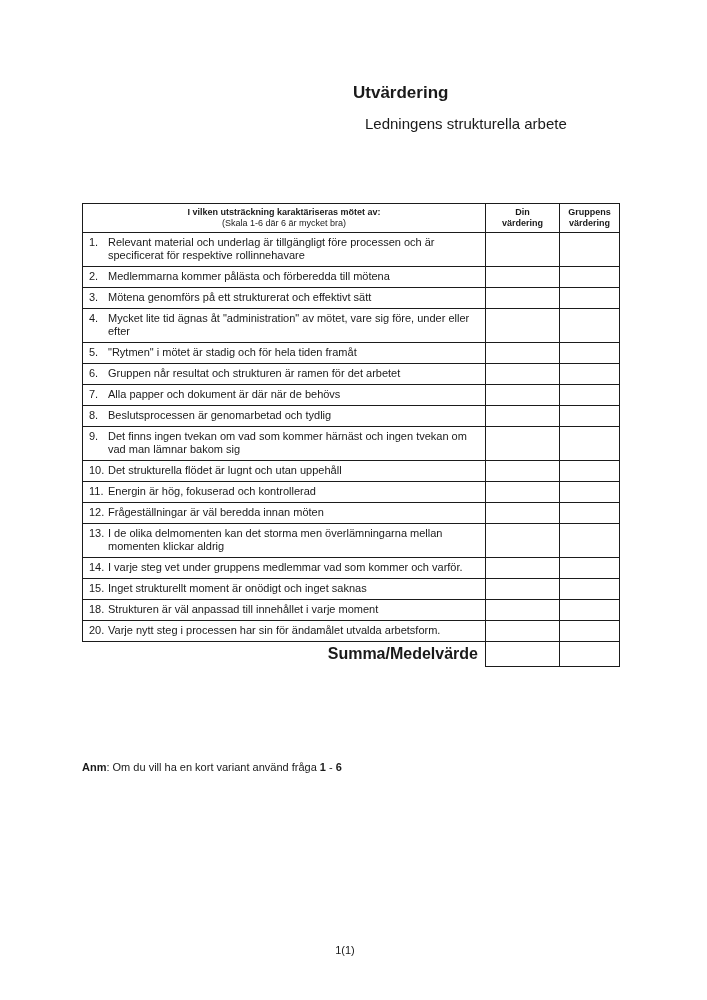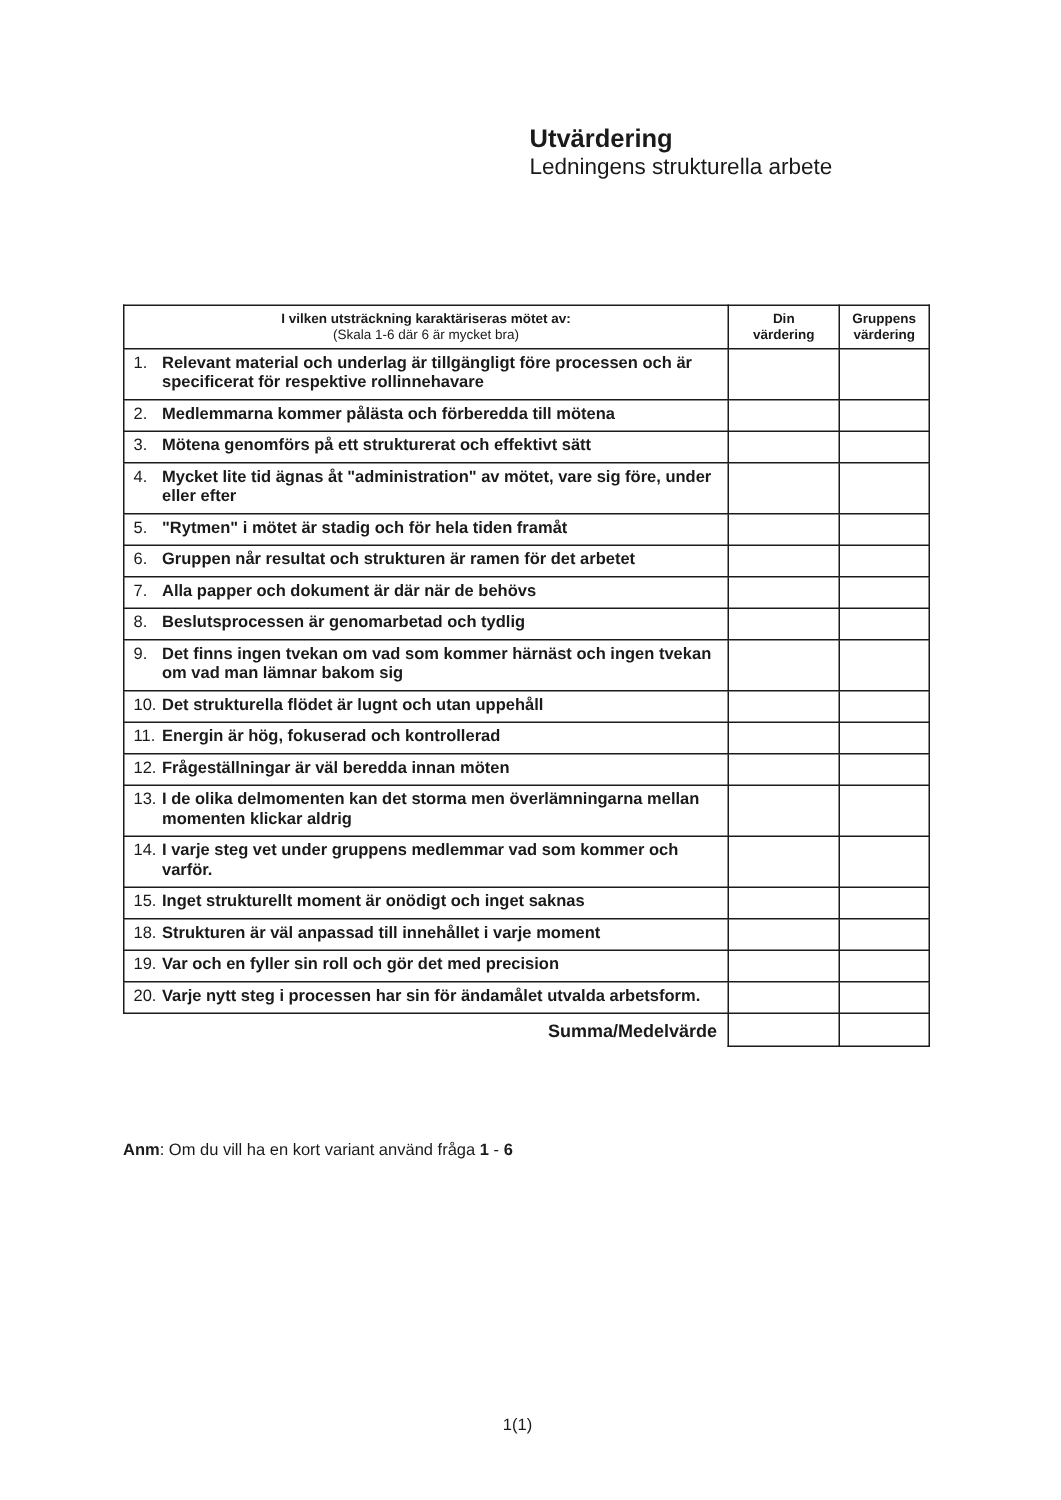--- a/index.html
+++ b/index.html
@@ -2,41 +2,41 @@
 <html><head>
 <meta charset="utf-8">
 <style>
   html,body{margin:0;padding:0;}
   body{
     width:707px;height:1000px;position:relative;background:#ffffff;
     font-family:"Liberation Sans", sans-serif;color:#1a1a1a;overflow:hidden;
   }
   .title-block{position:absolute;left:353px;top:83px;}
   .doc-title{font-size:17px;font-weight:bold;line-height:20px;margin:0;}
-  .doc-subtitle{font-size:15px;line-height:18px;margin:0;}
+  .doc-subtitle{font-size:15px;line-height:18px;margin:12px;}
 
   table.eval{
     position:absolute;left:82px;top:203px;width:537px;
     border-collapse:collapse;table-layout:fixed;
   }
   table.eval td, table.eval th{border:1px solid #1b1b1b;vertical-align:top;}
   thead th{
     border-top:2px solid #1b1b1b;border-bottom:2px solid #1b1b1b;
     font-size:9px;line-height:11px;font-weight:bold;text-align:center;
     padding:3px 2px;vertical-align:middle;
   }
   .hdr-q .sub{font-weight:normal;}
   td.q{font-size:11px;line-height:13px;padding:3px 4px 4px 6px;height:13px;}
   td.q .flexwrap{display:flex;}
   td.q .num{flex:0 0 19px;}
-  td.q .txt{flex:1 1 auto;font-weight:bold;}
+  td.q .txt{flex:1 1 auto;}
   td.cell{height:13px;}
   tfoot td{height:15px;}
   tfoot td.sum-label{
-    border:none;font-size:12px;font-weight:bold;text-align:right;
+    border:none;font-size:16px;font-weight:bold;text-align:right;
     padding:3px 7px 3px 2px;vertical-align:middle;
   }
   .note{position:absolute;left:82px;top:760px;font-size:11px;line-height:14px;}
   .note b{font-weight:bold;}
   .page-num{position:absolute;left:0;top:944px;width:690px;text-align:center;font-size:11px;}
 </style>
 </head>
 <body>
 
 <div class="title-block">
@@ -223,30 +223,20 @@
             <span class="num">18.</span>
             <span class="txt">Strukturen är väl anpassad till innehållet i varje moment</span>
           </div>
         </td>
         <td class="cell"></td>
         <td class="cell"></td>
       </tr>
       <tr>
         <td class="q">
           <div class="flexwrap">
-            <span class="num">19.</span>
-            <span class="txt">Var och en fyller sin roll och gör det med precision</span>
-          </div>
-        </td>
-        <td class="cell"></td>
-        <td class="cell"></td>
-      </tr>
-      <tr>
-        <td class="q">
-          <div class="flexwrap">
             <span class="num">20.</span>
             <span class="txt">Varje nytt steg i processen har sin för ändamålet utvalda arbetsform.</span>
           </div>
         </td>
         <td class="cell"></td>
         <td class="cell"></td>
       </tr>
     </tbody>
   <tfoot>
     <tr>

